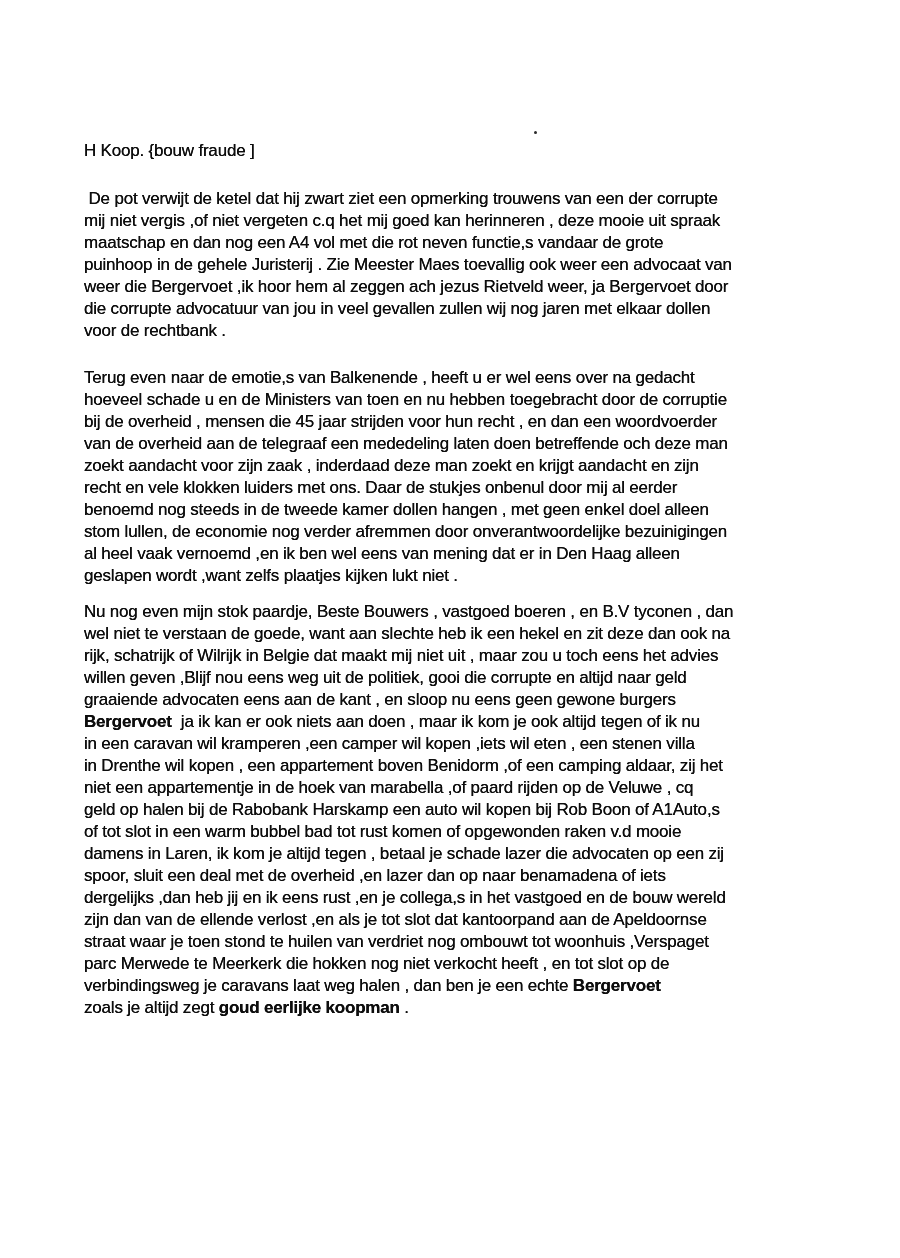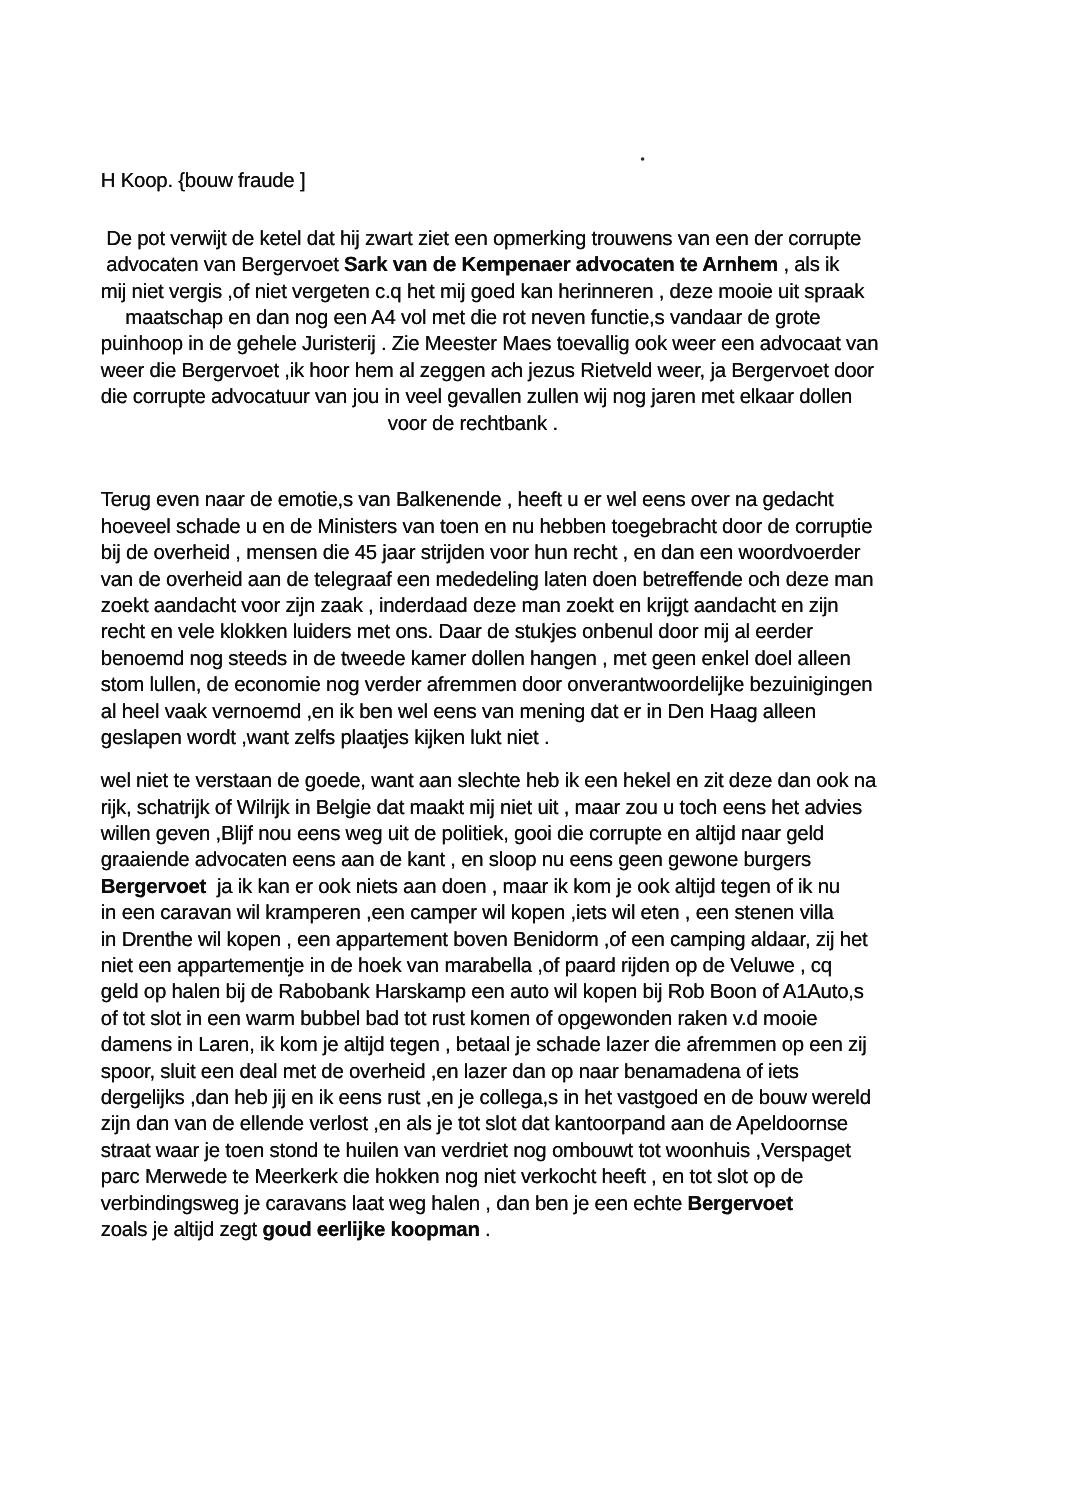--- a/index.html
+++ b/index.html
@@ -26,21 +26,21 @@
     font-size: 17px;
     line-height: 22px;
     white-space: pre;
     letter-spacing: -0.2px;
     text-shadow: 0 0 0.45px currentColor;
   }
   .header {
     margin-bottom: 26px;
   }
   .para { margin-bottom: 14px; }
-  .para:nth-of-type(2) { margin-bottom: 42px; text-align: center; }
+  .para:nth-of-type(2) { margin-bottom: 25px; }
   .bold { font-weight: bold; }
   
   .speck {
     position: absolute;
     left: 534px;
     top: 131px;
     width: 3px;
     height: 3px;
     background: #2a2a2a;
     border-radius: 50%;
@@ -75,52 +75,52 @@
 <body>
 
 <div class="page">
   <div class="speck"></div>
 
   <div class="doc">
     <div class="line header">H Koop. {bouw fraude ]</div>
 
   <div class="para">
         <div class="line"><span class="seg"> De pot verwijt de ketel dat hij zwart ziet een opmerking trouwens van een der corrupte</span></div>
-        <div class="line"><span class="seg">advocaten van Bergervoet </span><span class="seg bold">Sark van de Kempenaer advocaten te Arnhem</span><span class="seg"> , als ik</span></div>
         <div class="line"><span class="seg">mij niet vergis ,of niet vergeten c.q het mij goed kan herinneren , deze mooie uit spraak</span></div>
         <div class="line"><span class="seg">maatschap en dan nog een A4 vol met die rot neven functie,s vandaar de grote</span></div>
         <div class="line"><span class="seg">puinhoop in de gehele Juristerij . Zie Meester Maes toevallig ook weer een advocaat van</span></div>
         <div class="line"><span class="seg">weer die Bergervoet ,ik hoor hem al zeggen ach jezus Rietveld weer, ja Bergervoet door</span></div>
         <div class="line"><span class="seg">die corrupte advocatuur van jou in veel gevallen zullen wij nog jaren met elkaar dollen</span></div>
         <div class="line"><span class="seg">voor de rechtbank .</span></div>
       </div>
       <div class="para">
         <div class="line"><span class="seg">Terug even naar de emotie,s van Balkenende , heeft u er wel eens over na gedacht</span></div>
         <div class="line"><span class="seg">hoeveel schade u en de Ministers van toen en nu hebben toegebracht door de corruptie</span></div>
         <div class="line"><span class="seg">bij de overheid , mensen die 45 jaar strijden voor hun recht , en dan een woordvoerder</span></div>
         <div class="line"><span class="seg">van de overheid aan de telegraaf een mededeling laten doen betreffende och deze man</span></div>
         <div class="line"><span class="seg">zoekt aandacht voor zijn zaak , inderdaad deze man zoekt en krijgt aandacht en zijn</span></div>
         <div class="line"><span class="seg">recht en vele klokken luiders met ons. Daar de stukjes onbenul door mij al eerder</span></div>
         <div class="line"><span class="seg">benoemd nog steeds in de tweede kamer dollen hangen , met geen enkel doel alleen</span></div>
         <div class="line"><span class="seg">stom lullen, de economie nog verder afremmen door onverantwoordelijke bezuinigingen</span></div>
         <div class="line"><span class="seg">al heel vaak vernoemd ,en ik ben wel eens van mening dat er in Den Haag alleen</span></div>
         <div class="line"><span class="seg">geslapen wordt ,want zelfs plaatjes kijken lukt niet .</span></div>
       </div>
       <div class="para">
+        <div class="line"><span class="seg">Nu nog even mijn stok paardje, Beste Bouwers , vastgoed boeren , en B.V tyconen , dan</span></div>
         <div class="line"><span class="seg">wel niet te verstaan de goede, want aan slechte heb ik een hekel en zit deze dan ook na</span></div>
         <div class="line"><span class="seg">rijk, schatrijk of Wilrijk in Belgie dat maakt mij niet uit , maar zou u toch eens het advies</span></div>
         <div class="line"><span class="seg">willen geven ,Blijf nou eens weg uit de politiek, gooi die corrupte en altijd naar geld</span></div>
         <div class="line"><span class="seg">graaiende advocaten eens aan de kant , en sloop nu eens geen gewone burgers</span></div>
         <div class="line"><span class="seg bold">Bergervoet</span><span class="seg">  ja ik kan er ook niets aan doen , maar ik kom je ook altijd tegen of ik nu</span></div>
         <div class="line"><span class="seg">in een caravan wil kramperen ,een camper wil kopen ,iets wil eten , een stenen villa</span></div>
         <div class="line"><span class="seg">in Drenthe wil kopen , een appartement boven Benidorm ,of een camping aldaar, zij het</span></div>
         <div class="line"><span class="seg">niet een appartementje in de hoek van marabella ,of paard rijden op de Veluwe , cq</span></div>
         <div class="line"><span class="seg">geld op halen bij de Rabobank Harskamp een auto wil kopen bij Rob Boon of A1Auto,s</span></div>
         <div class="line"><span class="seg">of tot slot in een warm bubbel bad tot rust komen of opgewonden raken v.d mooie</span></div>
-        <div class="line"><span class="seg">damens in Laren, ik kom je altijd tegen , betaal je schade lazer die afremmen op een zij</span></div>
+        <div class="line"><span class="seg">damens in Laren, ik kom je altijd tegen , betaal je schade lazer die advocaten op een zij</span></div>
         <div class="line"><span class="seg">spoor, sluit een deal met de overheid ,en lazer dan op naar benamadena of iets</span></div>
         <div class="line"><span class="seg">dergelijks ,dan heb jij en ik eens rust ,en je collega,s in het vastgoed en de bouw wereld</span></div>
         <div class="line"><span class="seg">zijn dan van de ellende verlost ,en als je tot slot dat kantoorpand aan de Apeldoornse</span></div>
         <div class="line"><span class="seg">straat waar je toen stond te huilen van verdriet nog ombouwt tot woonhuis ,Verspaget</span></div>
         <div class="line"><span class="seg">parc Merwede te Meerkerk die hokken nog niet verkocht heeft , en tot slot op de</span></div>
         <div class="line"><span class="seg">verbindingsweg je caravans laat weg halen , dan ben je een echte </span><span class="seg bold">Bergervoet</span></div>
         <div class="line"><span class="seg">zoals je altijd zegt </span><span class="seg bold">goud eerlijke koopman</span><span class="seg"> .</span></div>
       </div>
     </div>
 

